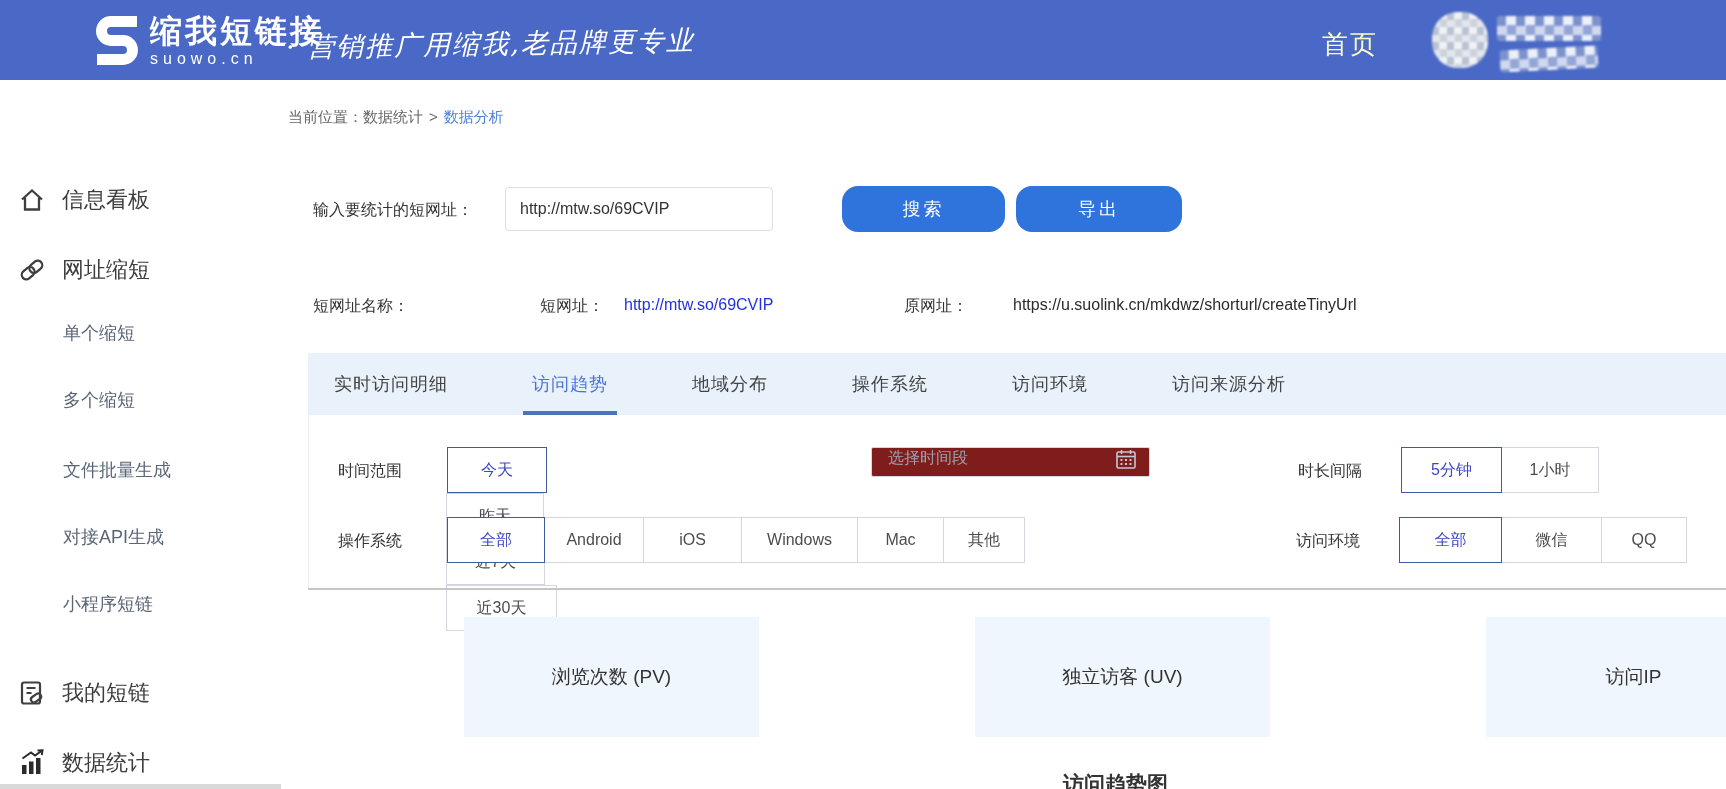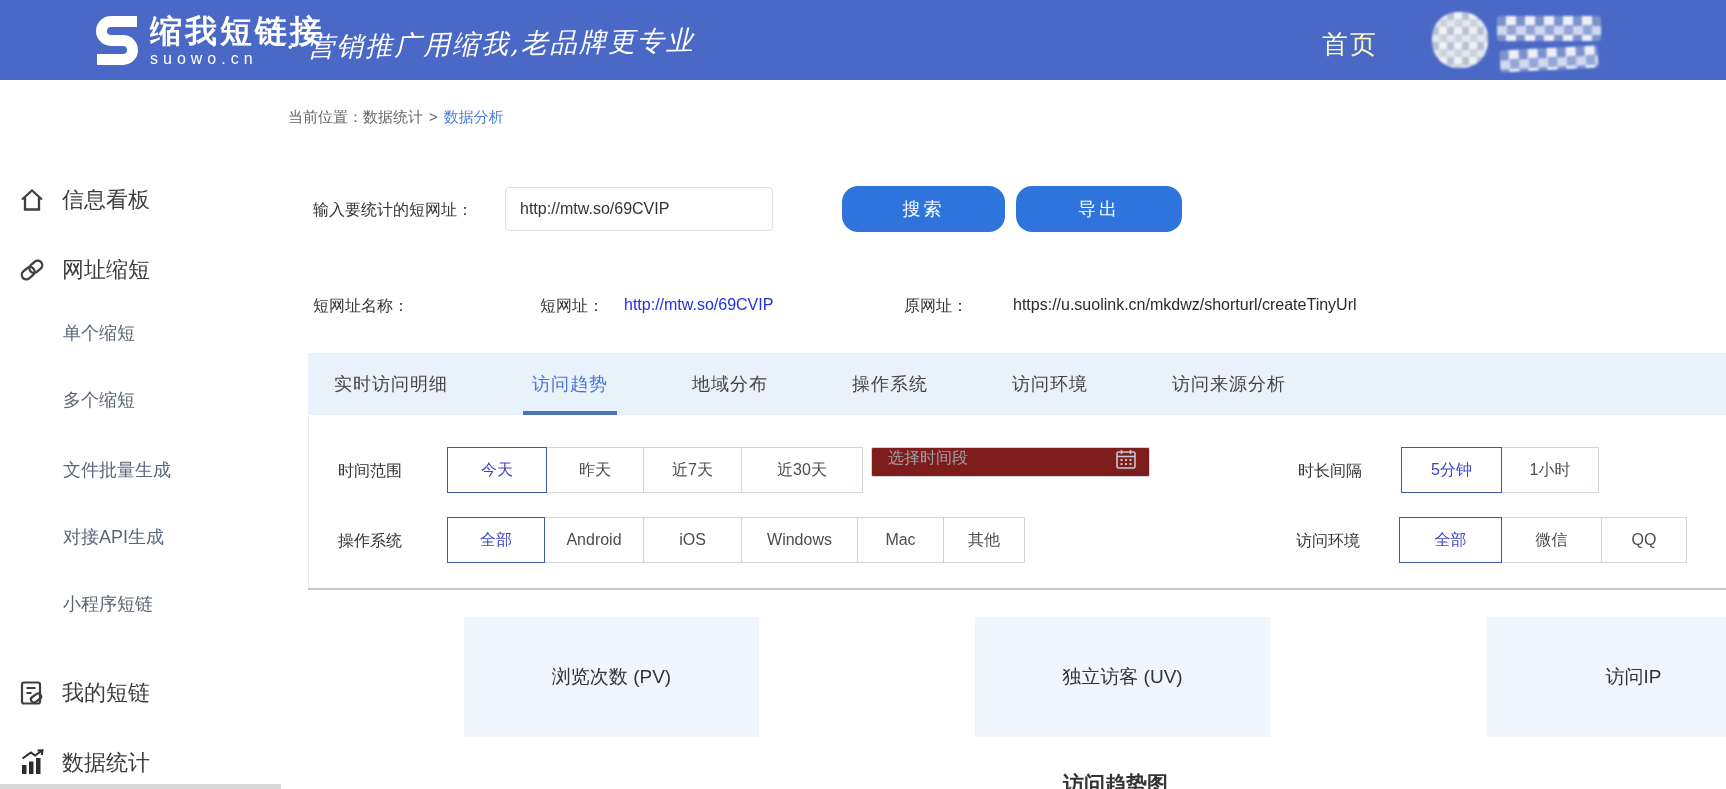--- a/index.html
+++ b/index.html
@@ -170,25 +170,25 @@
     <div class="tab">实时访问明细</div>
     <div class="tab active">访问趋势</div>
     <div class="tab">地域分布</div>
     <div class="tab">操作系统</div>
     <div class="tab">访问环境</div>
     <div class="tab">访问来源分析</div>
   </div>
   <div class="panel-border"></div>
 
   <div class="field-label" style="left:338px;top:461px;">时间范围</div>
-  <div class="btn-group" style="left:447px;top:447px;">
+  <div class="btn-group" style="left:447px;top:447px;flex-direction:column;">
     <span class="opt sel" style="width:100px;">今天</span>
     <span class="opt" style="width:98px;">昨天</span>
     <span class="opt" style="width:99px;">近7天</span>
-    <span class="opt" style="width:122px;">近30天</span>
+    <span class="opt" style="width:111px;">近30天</span>
   </div>
   <div class="date-input">
     <span class="date-placeholder">选择时间段</span>
     <span>
       <svg width="22" height="22" viewBox="0 0 22 22" fill="none" stroke="#c2c7d0" stroke-width="1.6">
         <rect x="2" y="4" width="18" height="16" rx="1.5"></rect>
         <path d="M2 8.5 H20"></path>
         <path d="M6.5 2 V6 M15.5 2 V6"></path>
         <g stroke="none" fill="#c2c7d0">
           <rect x="5.5" y="11" width="2" height="2"></rect>

